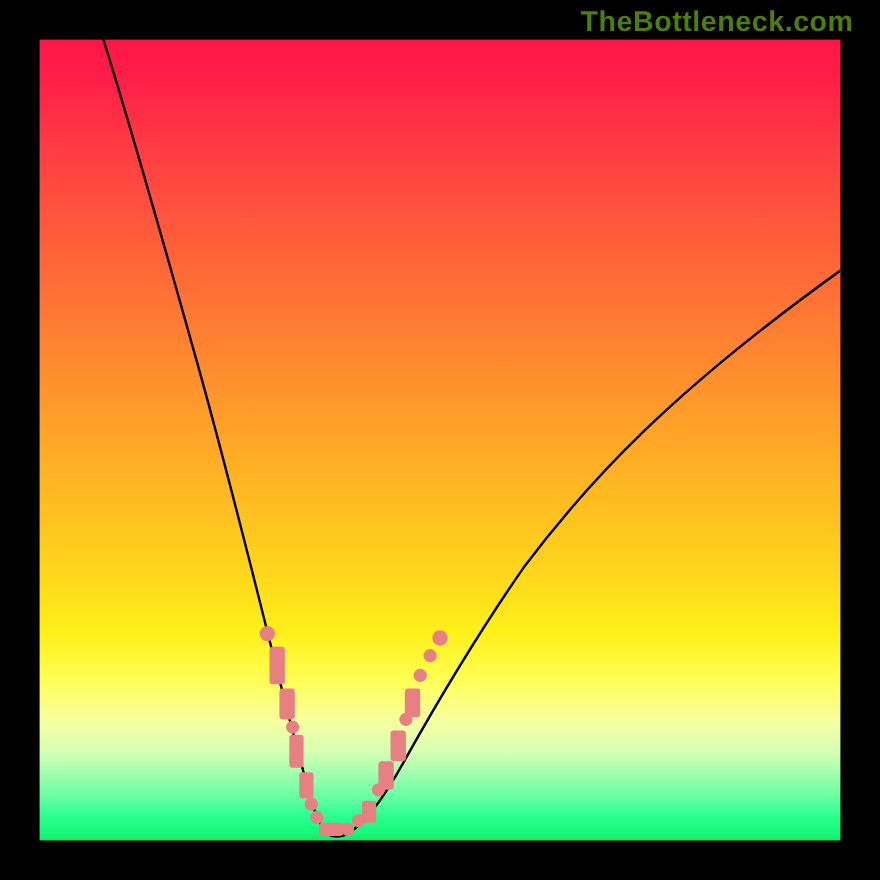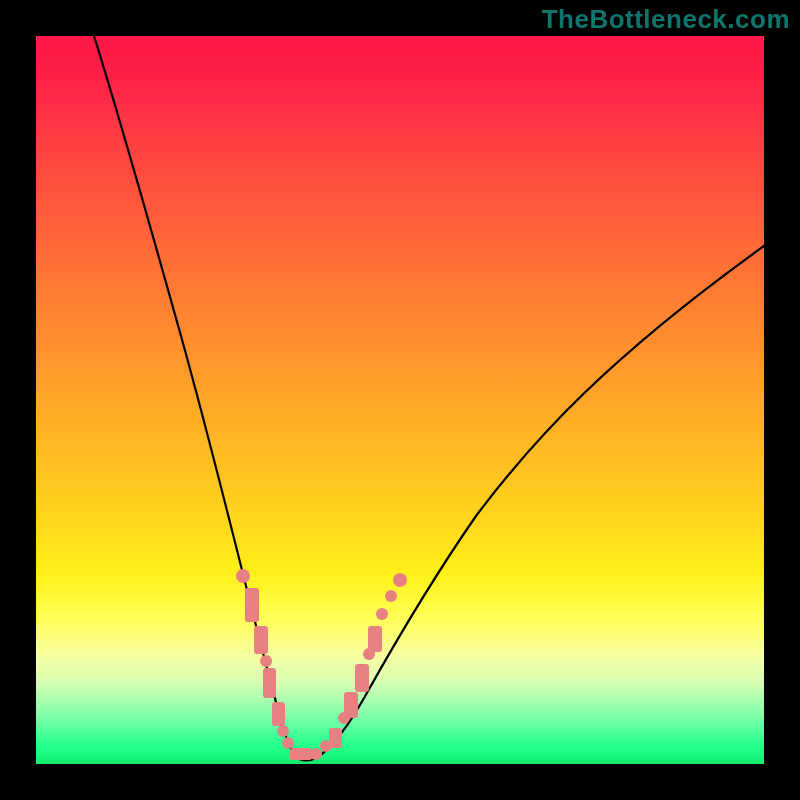--- a/index.html
+++ b/index.html
@@ -13,22 +13,22 @@
   }
   .frame {
     position: relative;
     width: 800px;
     height: 800px;
     background: #000;
   }
   .watermark {
     position: absolute;
     top: 4px;
-    right: 10px;
-    color: #0f766e;
+    right: 24px;
+    color: #4d7c0f;
     font-size: 26px;
     font-weight: 600;
     letter-spacing: 0.5px;
     z-index: 5;
   }
   .plot {
     position: absolute;
     left: 36px;
     top: 36px;
     width: 728px;

